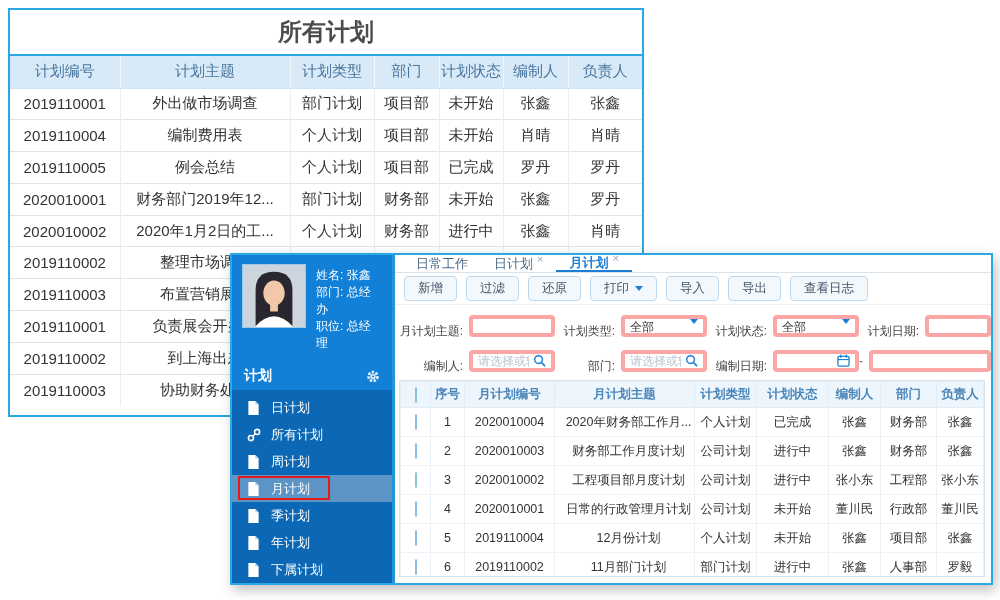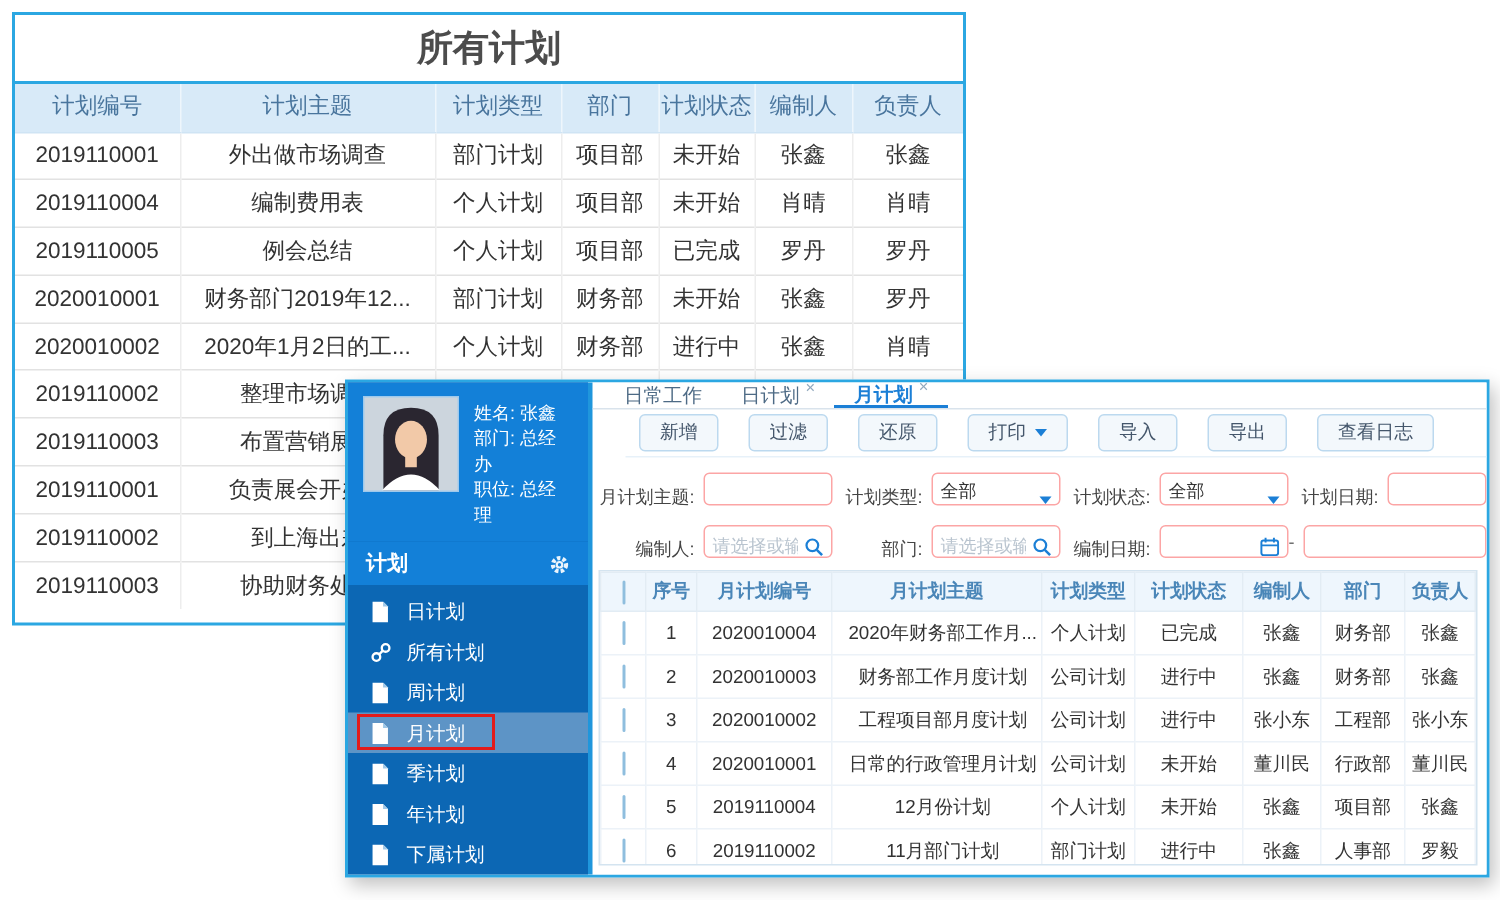--- a/index.html
+++ b/index.html
@@ -39,32 +39,32 @@
     border:2px solid #e31b1b; pointer-events:none; }
   .micon { width:14px; height:14px; flex:none; display:flex; }
 
   
   .content { flex:1; border-left:3px solid #1f96dc; background:#fff; display:flex; flex-direction:column; overflow:hidden; }
   .tabbar { height:18px; flex:none; border-bottom:1px solid #d9e3ec; display:flex; padding-left:8px; }
   .tab { display:flex; align-items:center; padding:0 13px; font-size:13px; color:#4d6a85; cursor:pointer; }
   .tab.active { color:#1b7fd6; border-bottom:2px solid #1b7fd6; font-weight:bold; }
   .tab .x { margin-left:4px; margin-bottom:9px; font-size:11px; color:#90a8bd; font-weight:normal; }
 
-  .toolbar { height:32px; flex:none; display:flex; align-items:center; gap:20px; padding:0 9px;
-    border-bottom:1px solid #e7f1f9;margin-left:22px; }
+  .toolbar { height:32px; flex:none; display:flex; align-items:center; gap:9px; padding:0 9px;
+    border-bottom:1px solid #e7f1f9; }
   .btn { display:flex; align-items:center; gap:6px; padding:3px 13px; font-size:12.5px; color:#44566b;
     background:#f3f8fc; border:1px solid #bcd9ef; border-radius:4px; cursor:pointer; white-space:nowrap; }
   .caret { width:0; height:0; border-left:4px solid transparent; border-right:4px solid transparent;
     border-top:5px solid #1b7fd6; }
 
   .frow { display:grid; grid-template-columns:70px 86px 66px 86px 66px 86px 66px 1fr;
     align-items:center; margin:6px 0 0 4px; font-size:12px; color:#444; }
   .flabel { text-align:right; padding-right:6px; white-space:nowrap;margin-top:12px; }
-  .field { height:22px; border:1px solid #fca5a5; border-radius:4px; background:#fff;
-    display:flex; align-items:flex-end; padding:0 5px; gap:4px; }
+  .field { height:22px; border:4px solid #fca5a5; border-radius:4px; background:#fff;
+    display:flex; align-items:flex-start; padding:0 5px; gap:4px; }
   .field input { border:none; outline:none; width:100%; font-size:12px; color:#333; background:transparent; }
   .field input::placeholder { color:#b9c4cf; }
   .field .val { flex:1; color:#333; }
   .range { grid-column:7 / span 2; display:flex; align-items:center; gap:6px; }
   .range .sep { color:#666; }
   .range .field { flex:1; }
   .ficon { flex:none; display:flex; }
 
   .tablewrap { flex:1; margin:5px 6px 6px 4px; border:1px solid #d4e4f0; overflow:hidden; }
   table.fgt { width:100%; border-collapse:collapse; table-layout:fixed; font-size:12.5px; }

